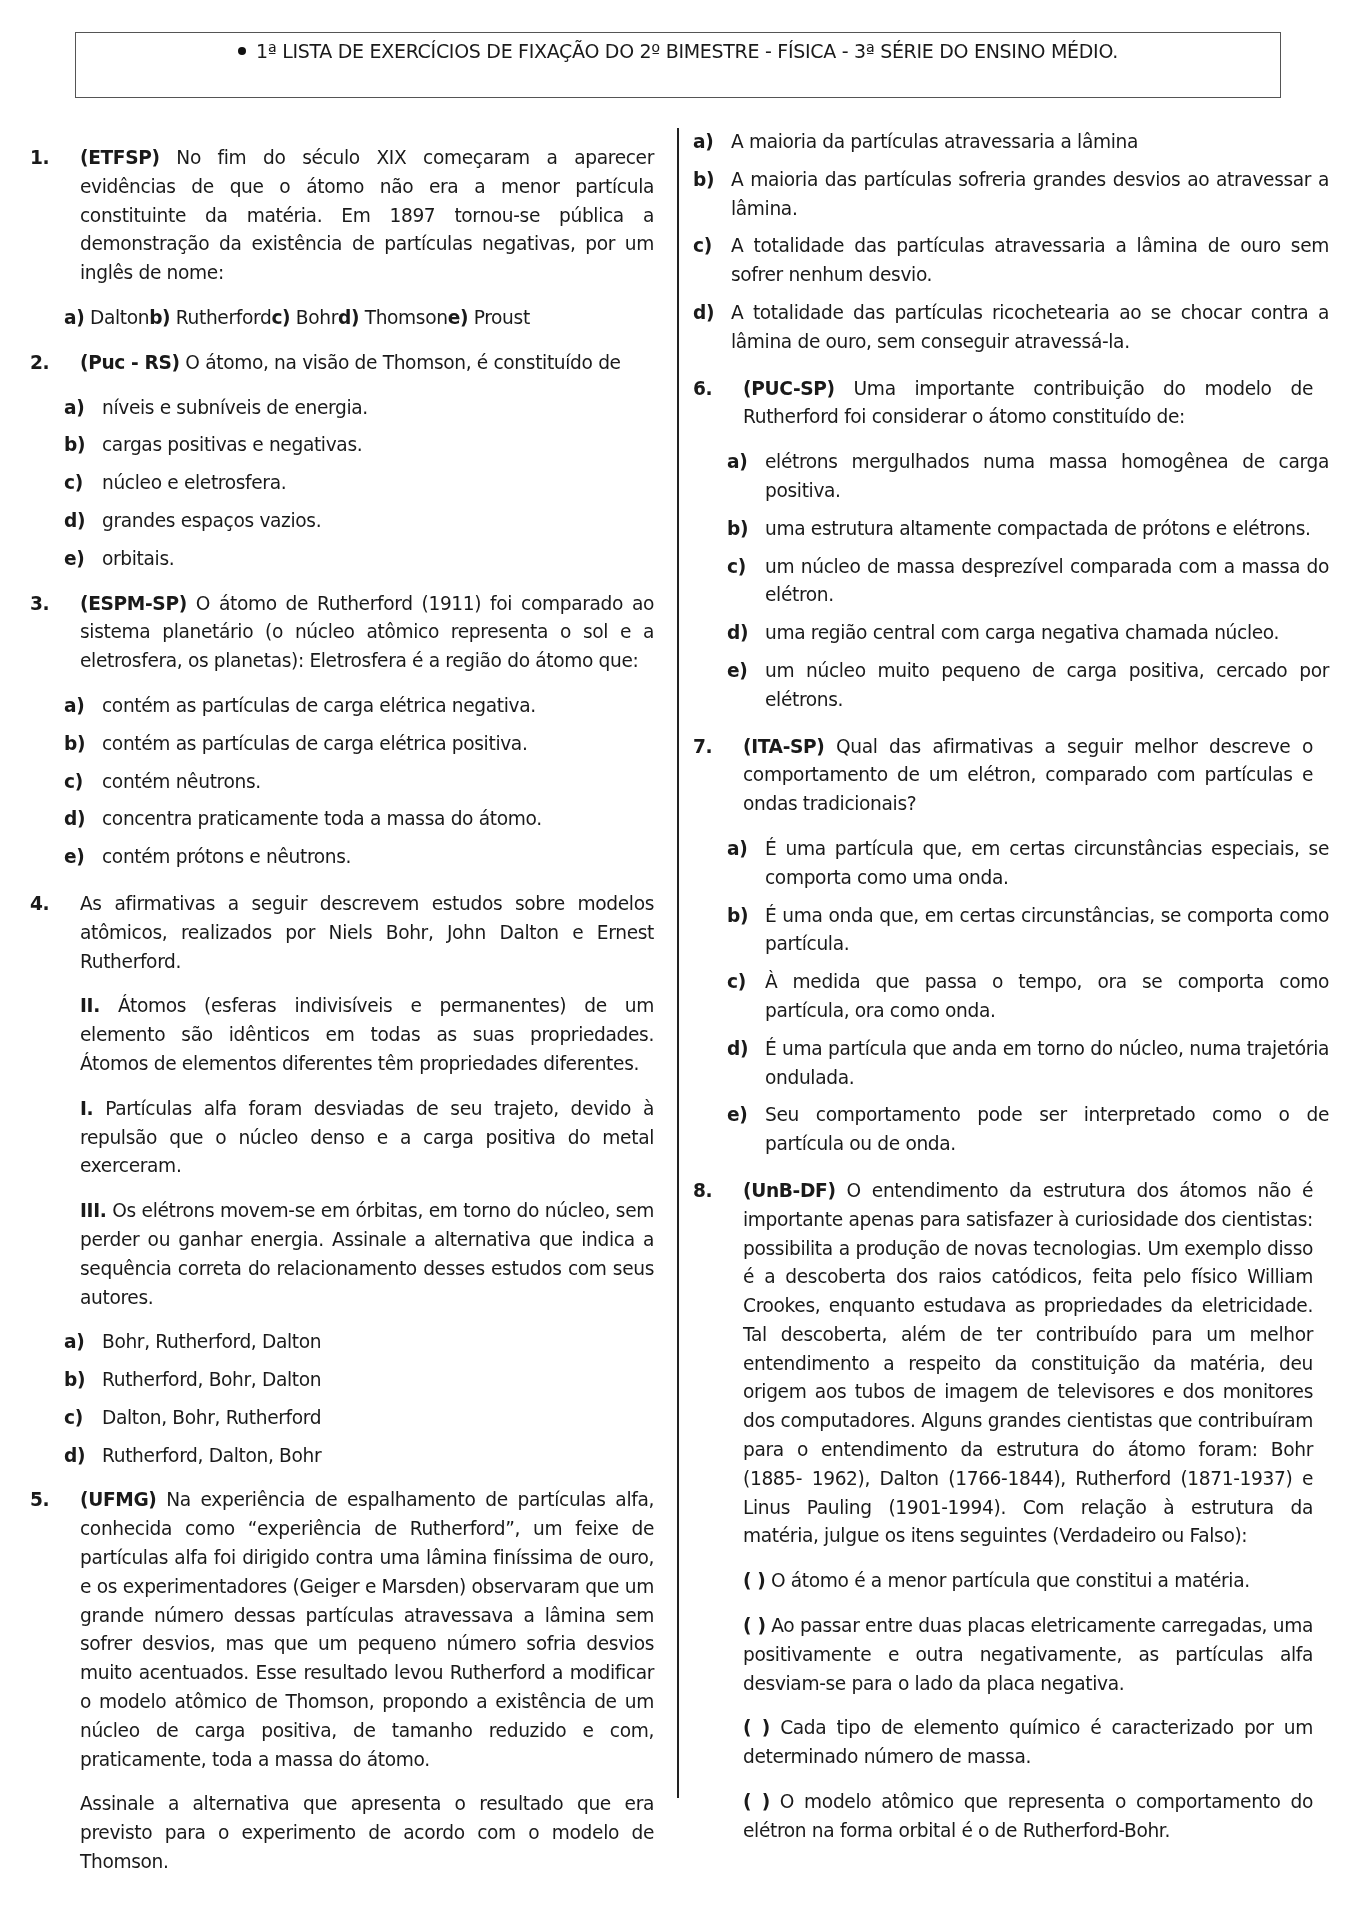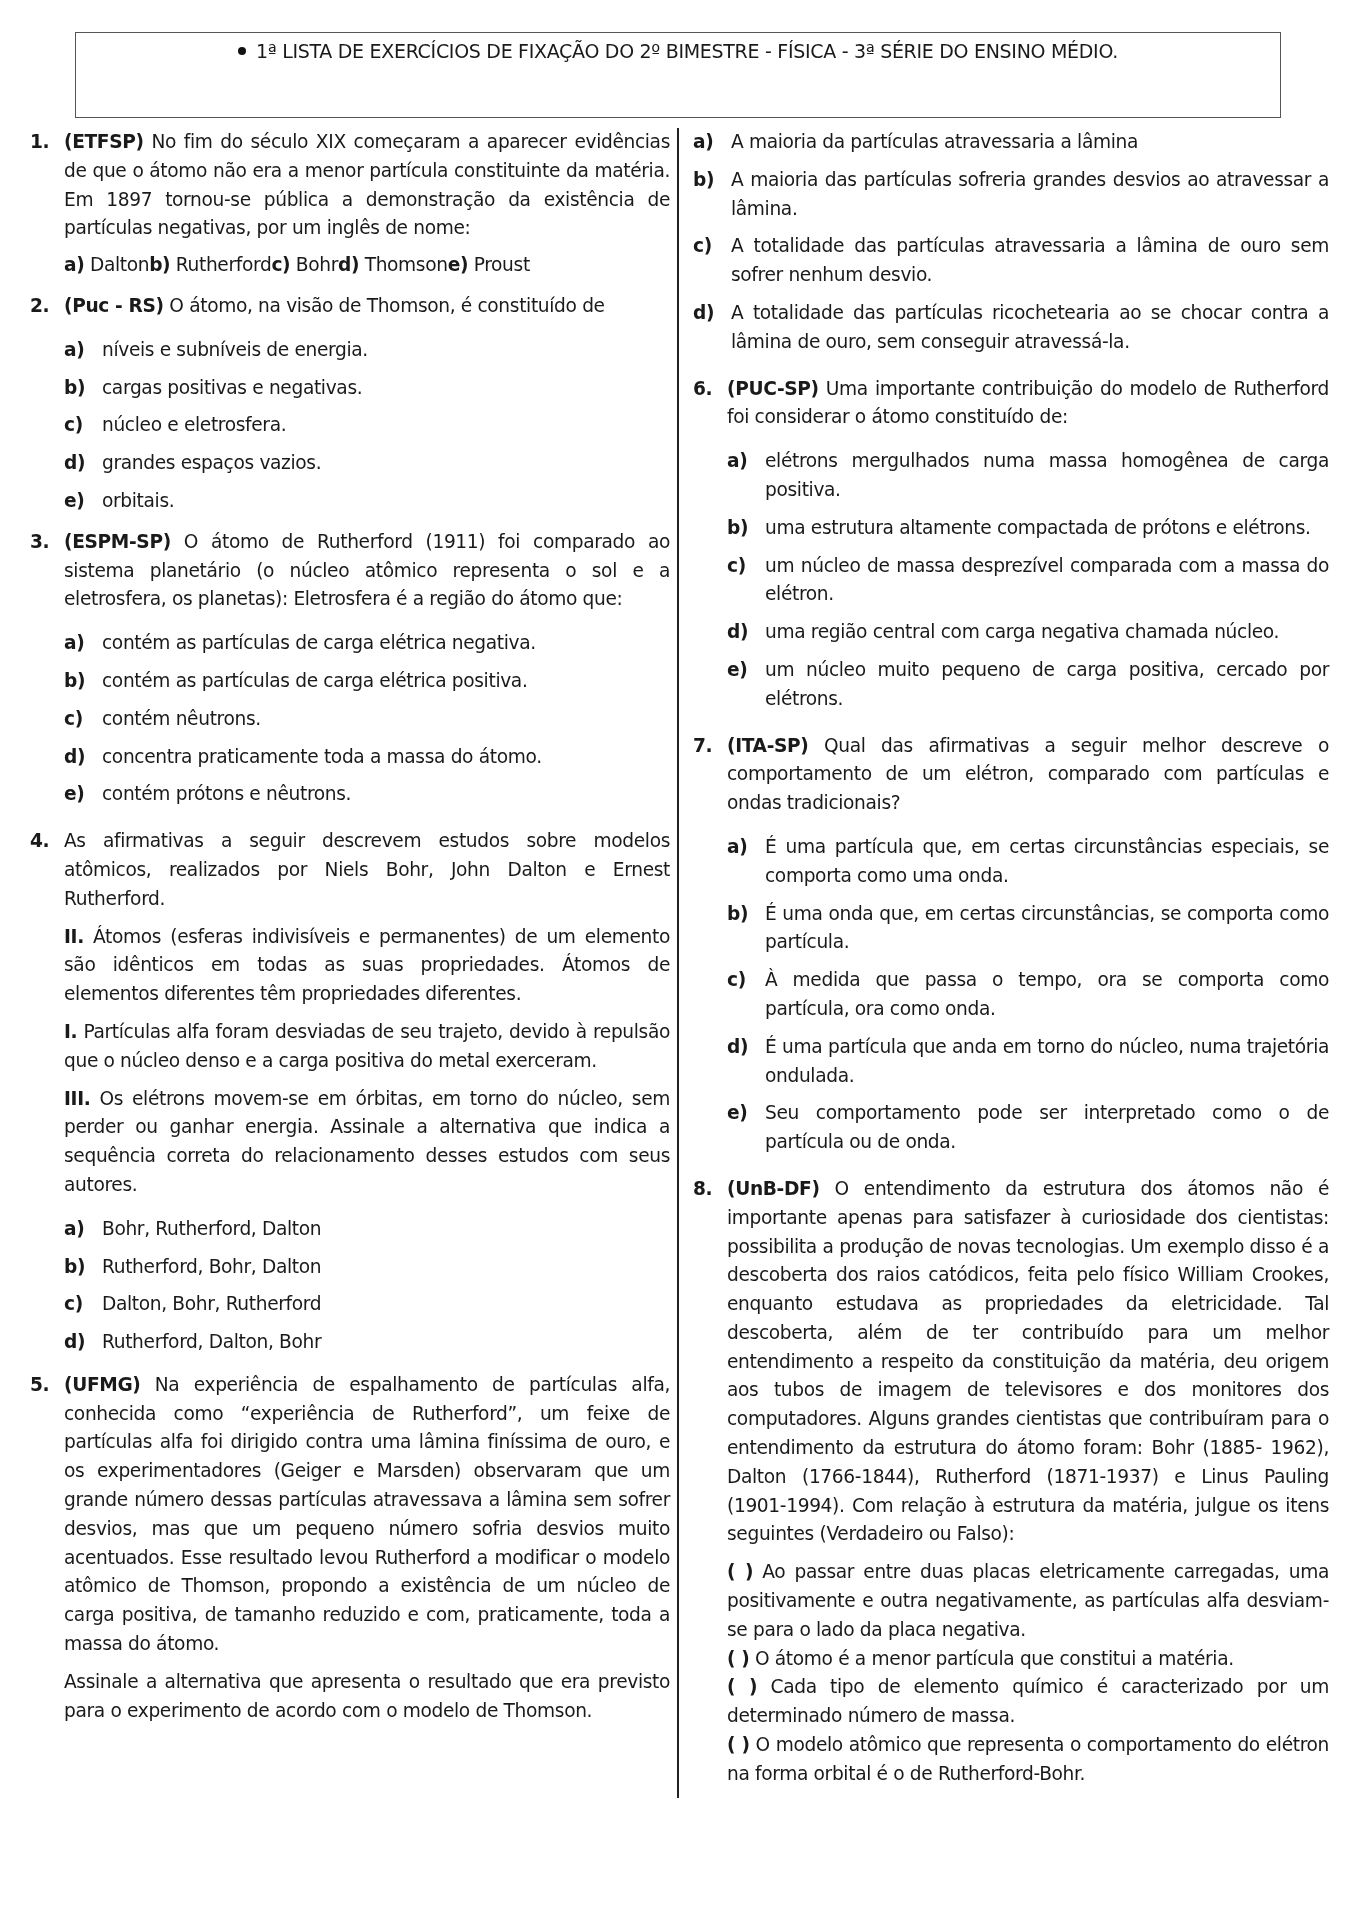--- a/index.html
+++ b/index.html
@@ -1,21 +1,21 @@
 <!DOCTYPE html>
 <html><head>
 <meta charset="utf-8">
 <style>
   html, body { margin: 0; padding: 0; background: #ffffff; }
   body {
     width: 1357px; height: 1920px; position: relative; overflow: hidden;
     font-family: "DejaVu Sans", sans-serif; color: #1a1a1a;
   }
   .header-box {
-    position: absolute; left: 75px; top: 32px; width: 1206px; height: 86px;
+    position: absolute; left: 75px; top: 32px; width: 1206px; height: 66px;
     border: 1.5px solid #555; box-sizing: border-box;
     text-align: center; font-size: 19px; line-height: 29px; padding-top: 4px;
     font-family: "DejaVu Sans", sans-serif; letter-spacing: -0.3px;
   }
   .header-box .bullet { display: inline-block; width: 8px; height: 8px; border-radius: 50%; background: #111; vertical-align: middle; margin-right: 10px; position: relative; top: -2px; }
   .col { position: absolute; top: 128px; font-size: 18.6px; line-height: 28.8px; letter-spacing: -0.35px; }
   .col-left { left: 30px; width: 640px; }
   .col-right { left: 693px; width: 636px; }
   .col-rule { position: absolute; left: 677px; top: 128px; width: 2px; height: 1670px; background: #222; }
   .q { position: relative; padding-left: 34px; text-align: justify; }
@@ -23,21 +23,21 @@
   .q .src { font-weight: bold; }
   .opts { margin: 0; padding: 0; list-style: none; }
   .opt { position: relative; padding-left: 38px; text-align: justify; }
   .opt .lbl { position: absolute; left: 0; top: 0; font-weight: bold; }
   .inline-opts { display: flex; justify-content: flex-start; margin-top: 8px; }
   .inline-opts b { font-weight: bold; }
   .stmt { margin-top: 9px; text-align: justify; }
   .stmt .rn { font-weight: bold; }
   .vf { text-align: justify; }
   .vf .par { font-weight: bold; }
-  p { margin: 0; }
+  p { margin: 16px; }
 </style>
 </head>
 <body>
 
 <div class="header-box">
   <div>
     <span class="bullet"></span><span>1ª LISTA DE EXERCÍCIOS DE FIXAÇÃO DO 2º BIMESTRE - FÍSICA - 3ª SÉRIE DO ENSINO MÉDIO.</span>
   </div>
 </div>
 
@@ -132,19 +132,19 @@
       <li class="opt" style="margin-bottom:9px"><span class="lbl">c)</span><span>À medida que passa o tempo, ora se comporta como partícula, ora como onda.</span></li>
       <li class="opt" style="margin-bottom:9px"><span class="lbl">d)</span><span>É uma partícula que anda em torno do núcleo, numa trajetória ondulada.</span></li>
       <li class="opt"><span class="lbl">e)</span><span>Seu comportamento pode ser interpretado como o de partícula ou de onda.</span></li>
     </ul>
   </div>
 
   <div class="q" style="margin-top:18px">
     <span class="qnum">8.</span>
     <p><span class="src">(UnB-DF)</span> <span>O entendimento da estrutura dos átomos não é importante apenas para satisfazer à curiosidade dos cientistas: possibilita a produção de novas tecnologias.  Um exemplo disso é a descoberta dos raios catódicos, feita pelo físico William Crookes, enquanto estudava as propriedades da eletricidade.  Tal descoberta, além de ter contribuído para um melhor entendimento a respeito da constituição da matéria, deu origem aos tubos de imagem de televisores e dos monitores dos computadores.  Alguns grandes cientistas que contribuíram para o entendimento da estrutura do átomo foram: Bohr (1885- 1962), Dalton (1766-1844), Rutherford (1871-1937) e Linus Pauling (1901-1994).  Com relação à estrutura da matéria, julgue os itens seguintes (Verdadeiro ou Falso):</span></p>
     <div style="margin-top:9px">
+      <p class="vf"><span class="par">( )</span> <span>O átomo é a menor partícula que constitui a matéria.</span></p>
       <p class="vf"><span class="par">( )</span> <span>Ao passar entre duas placas eletricamente carregadas, uma positivamente e outra negativamente, as partículas alfa desviam-se para o lado da placa negativa.</span></p>
-      <p class="vf"><span class="par">( )</span> <span>O átomo é a menor partícula que constitui a matéria.</span></p>
       <p class="vf"><span class="par">( )</span> <span>Cada tipo de elemento químico é caracterizado por um determinado número de massa.</span></p>
       <p class="vf"><span class="par">( )</span> <span>O modelo atômico que representa o comportamento do elétron na forma orbital é o de Rutherford-Bohr.</span></p>
     </div>
   </div>
 </div>
 
 </body></html>

